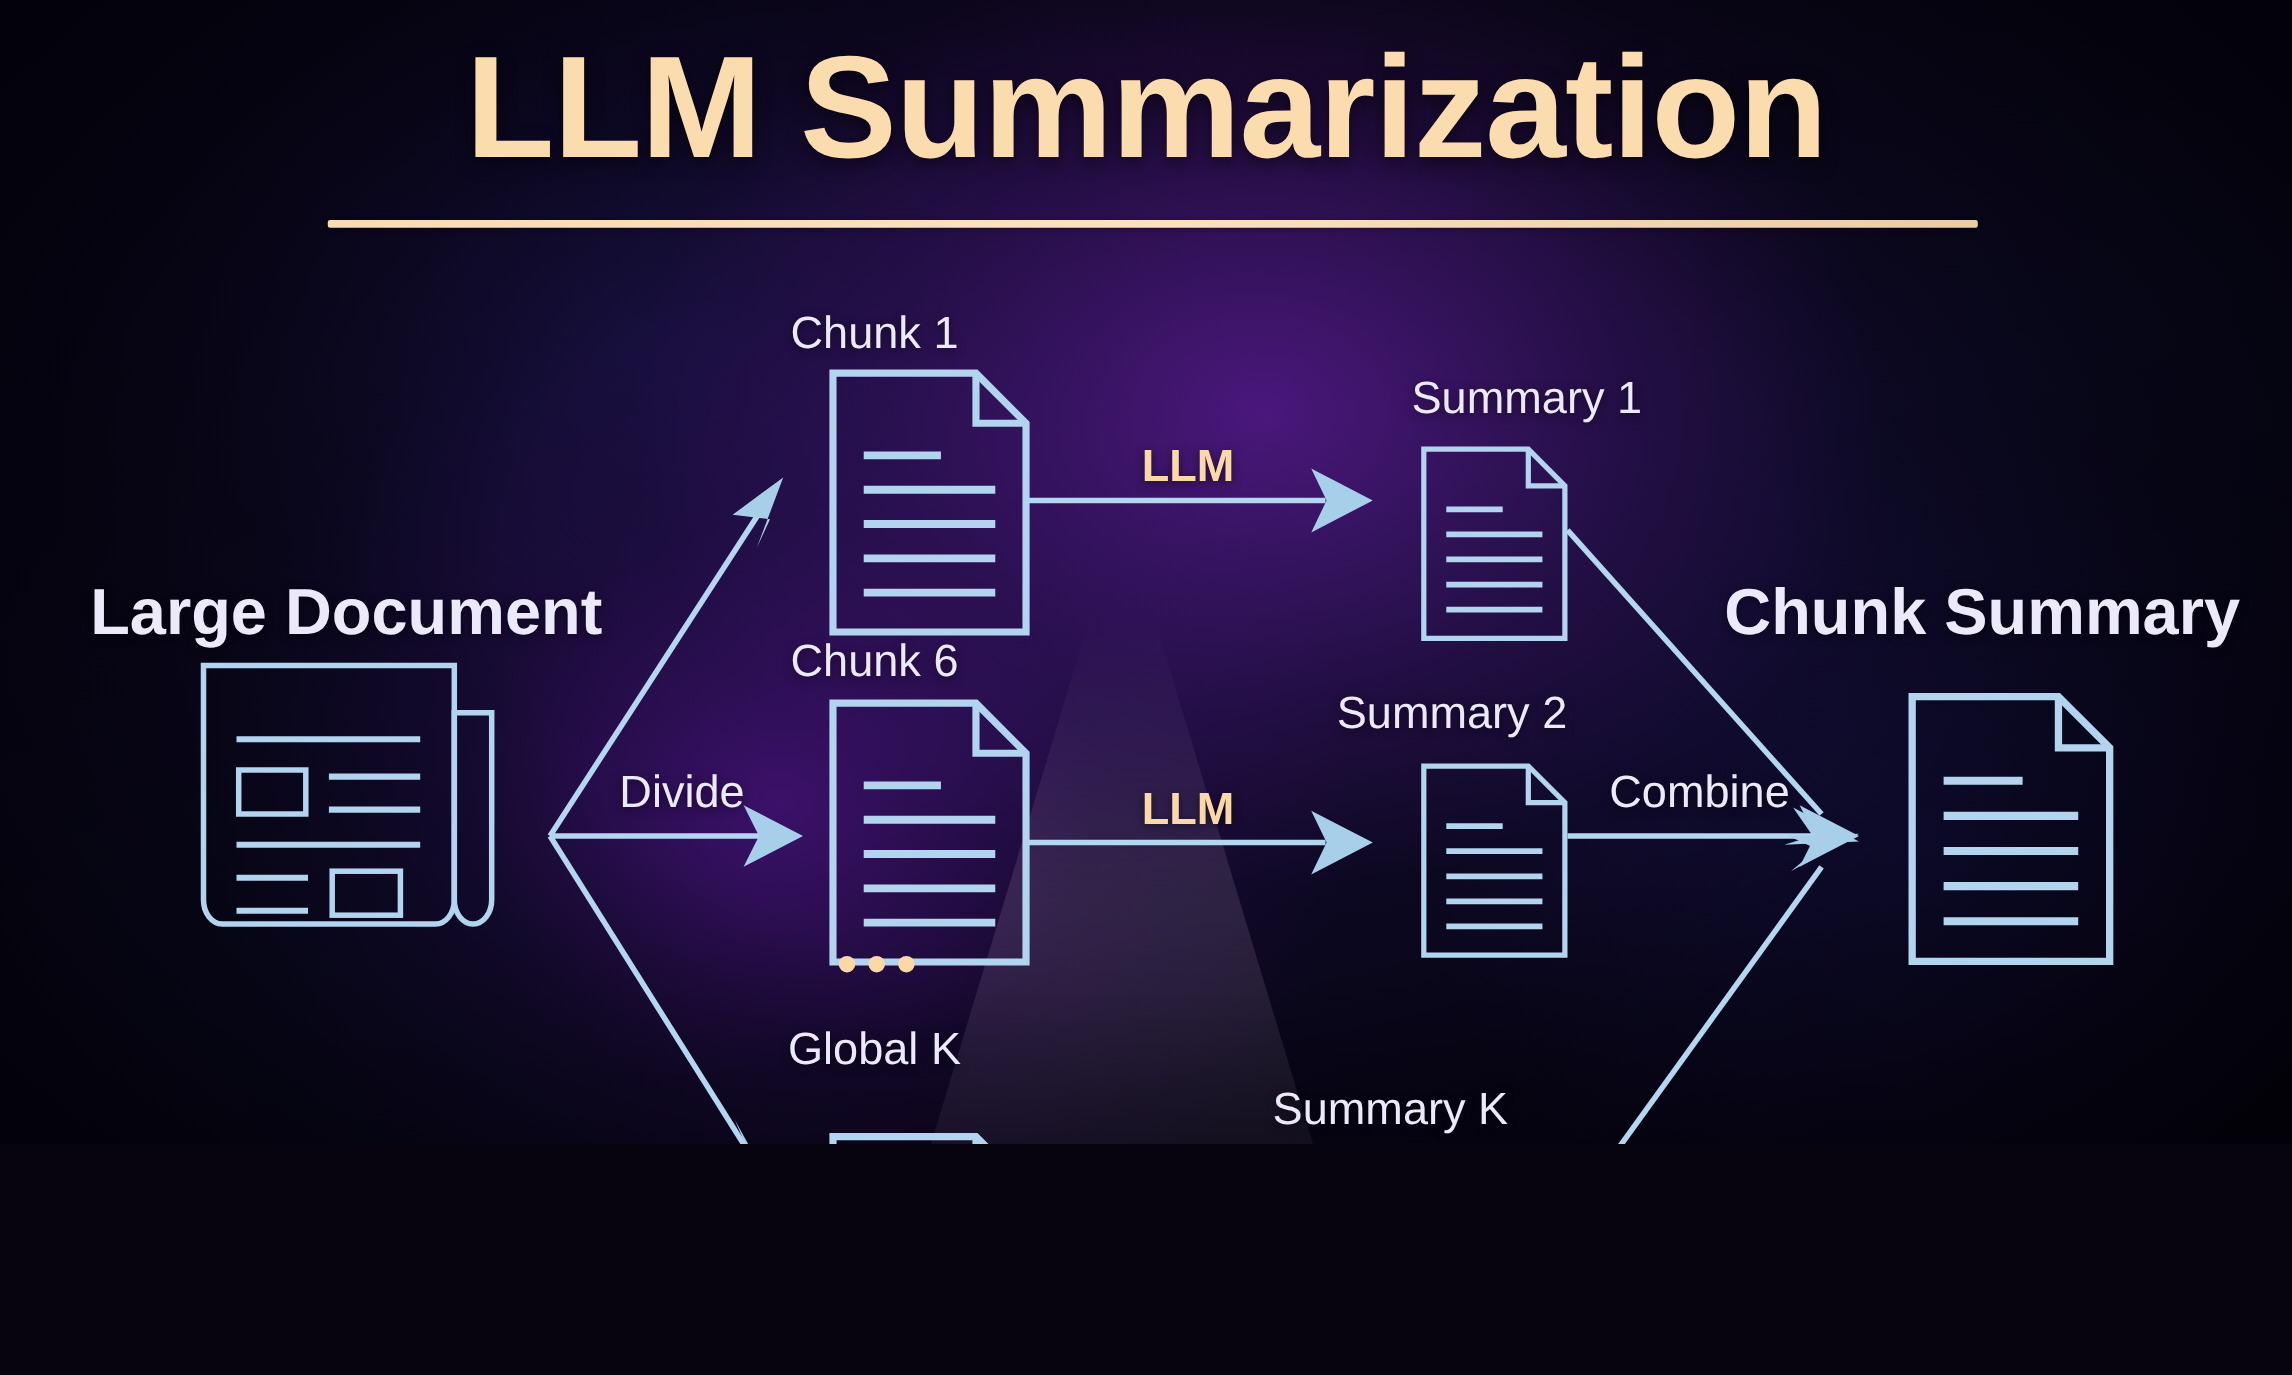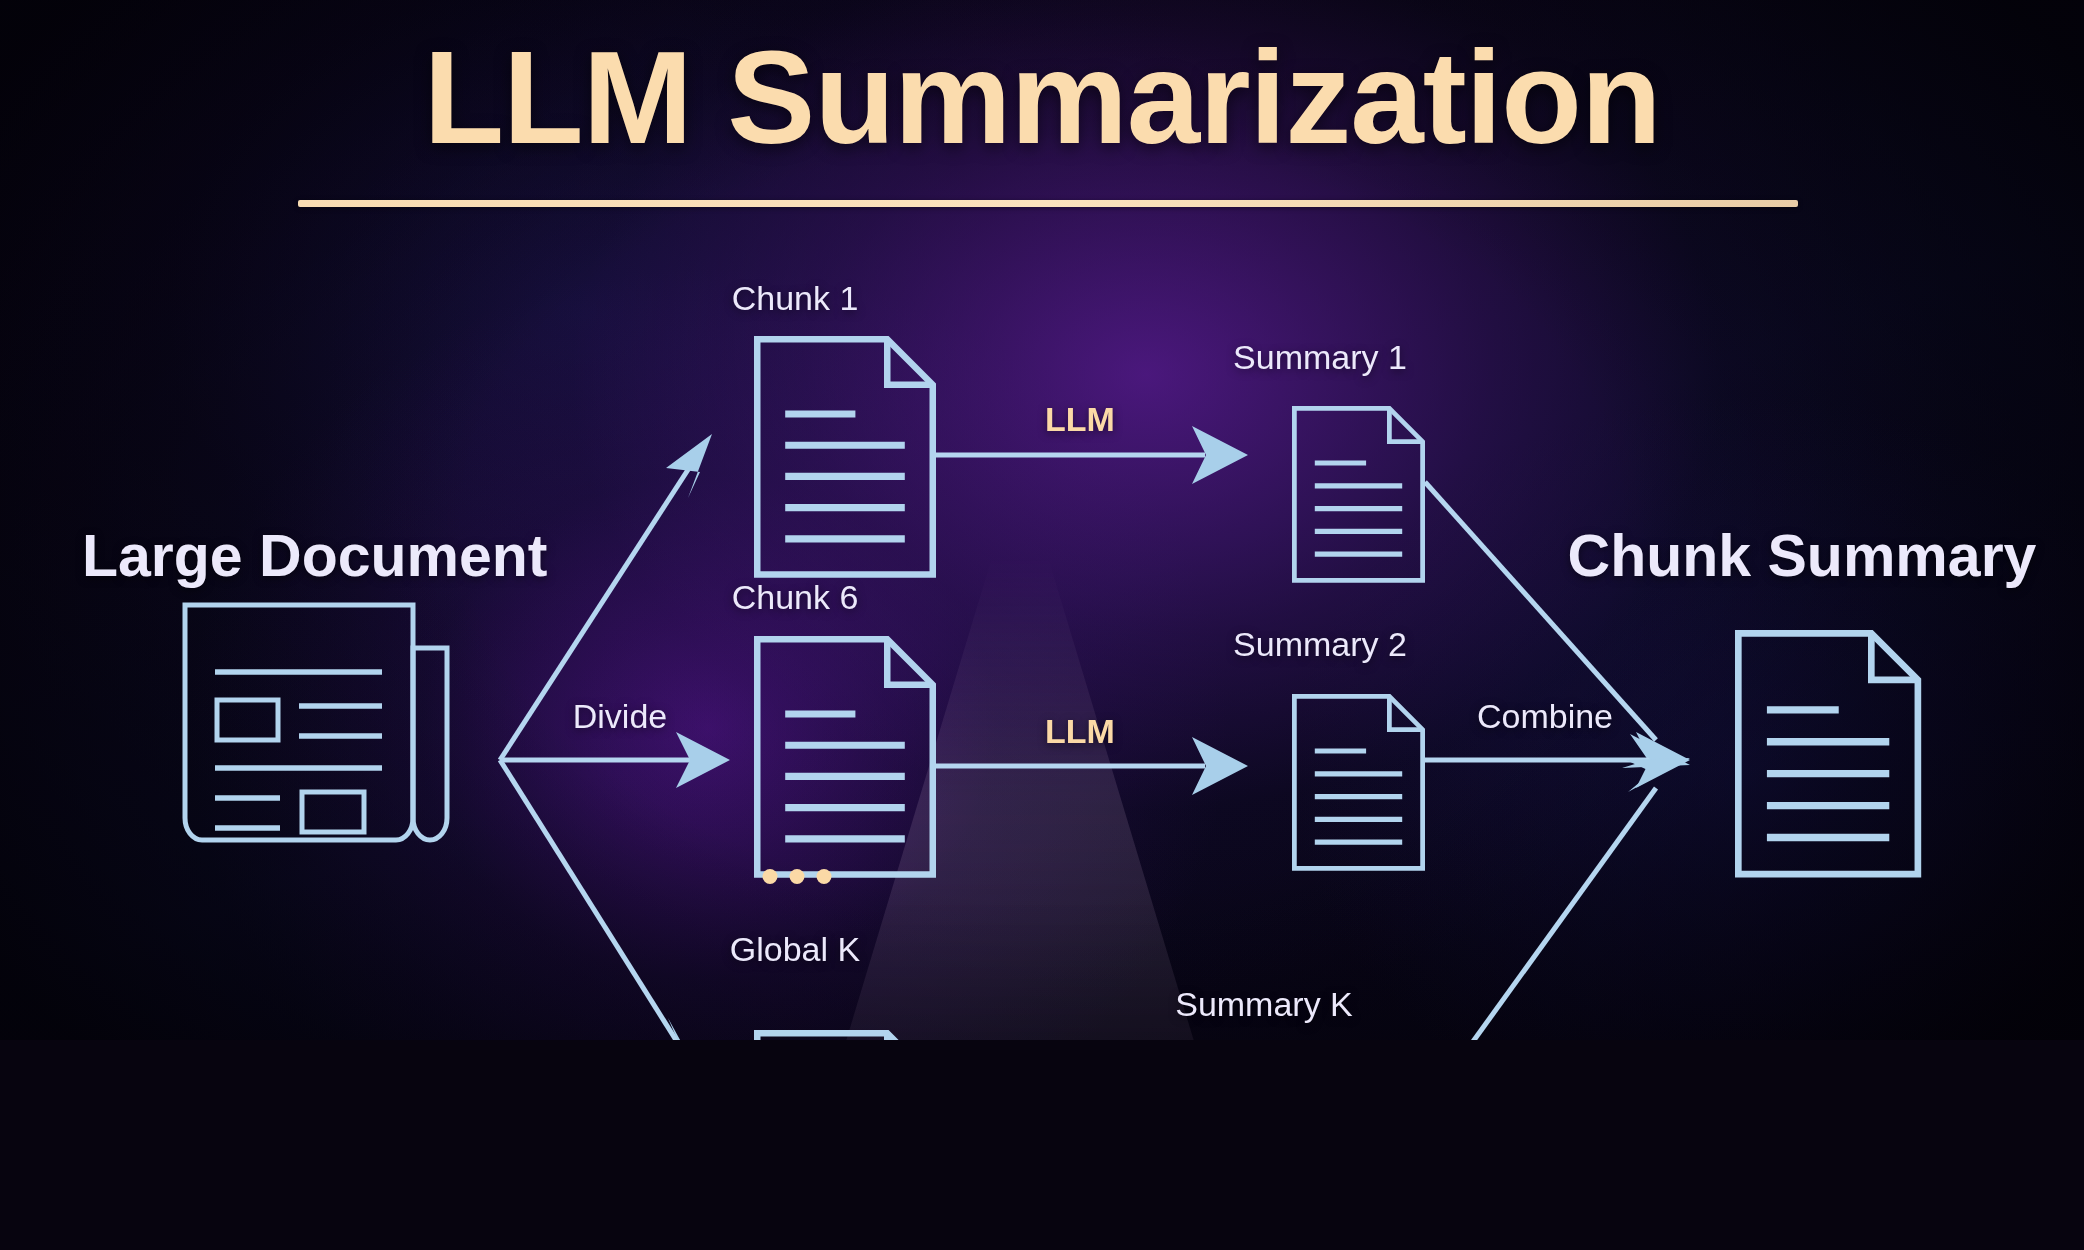--- a/index.html
+++ b/index.html
@@ -51,21 +51,21 @@
     background:linear-gradient(90deg,#f8dcb2 0%,#fbe2bd 50%,#e9cda6 100%);
     border-radius:2px;
     box-shadow:0 1px 5px rgba(0,0,0,.45);
   }
 
   
   .lbl{
     position:absolute;
     white-space:nowrap;
     color:#ece9fb;
-    font-size:34px;
+    font-size:41px;
     font-weight:400;
     text-shadow:0 2px 9px rgba(0,0,0,.5);
   }
   .lbl.big{font-size:59px;font-weight:700;}
   .lbl.cream{color:#fbd9a6;font-weight:700;}
   .lbl.center{transform:translateX(-50%);}
 
   .dots{
     position:absolute;
     display:flex;gap:12px;
@@ -226,21 +226,21 @@
   <div class="dots" style="left:797px;top:869px;">
     <i></i>
       <i></i>
       <i></i>
   </div>
 
   <div class="lbl cream center" style="left:1080px;top:400px;">LLM</div>
   <div class="lbl cream center" style="left:1080px;top:712px;">LLM</div>
   <div class="lbl cream center" style="left:1080px;top:1048px;">LLM</div>
 
-  <div class="lbl center" style="left:1320px;top:338px;">Summary 1</div>
+  <div class="lbl center" style="left:1388px;top:338px;">Summary 1</div>
   <div class="lbl center" style="left:1320px;top:625px;">Summary 2</div>
   <div class="lbl center" style="left:1264px;top:985px;">Summary K</div>
 
   <div class="lbl center" style="left:1545px;top:697px;">Combine</div>
 
   <div class="lbl big center" style="left:1802px;top:522px;">Chunk Summary</div>
 
   <div class="gear">
     <svg viewBox="0 0 100 100" width="92" height="92">
       <path fill="#fbd9a6" d="M43,4 h14 v10.5 a36,36 0 0 1 9.6,4 l7.4,-7.4 l10,10 l-7.4,7.4 a36,36 0 0 1 4,9.6 h10.5 v14 h-10.5 a36,36 0 0 1 -4,9.6 l7.4,7.4 l-10,10 l-7.4,-7.4 a36,36 0 0 1 -9.6,4 v10.5 h-14 v-10.5 a36,36 0 0 1 -9.6,-4 l-7.4,7.4 l-10,-10 l7.4,-7.4 a36,36 0 0 1 -4,-9.6 h-10.5 v-14 h10.5 a36,36 0 0 1 4,-9.6 l-7.4,-7.4 l10,-10 l7.4,7.4 a36,36 0 0 1 9.6,-4 Z"></path>

